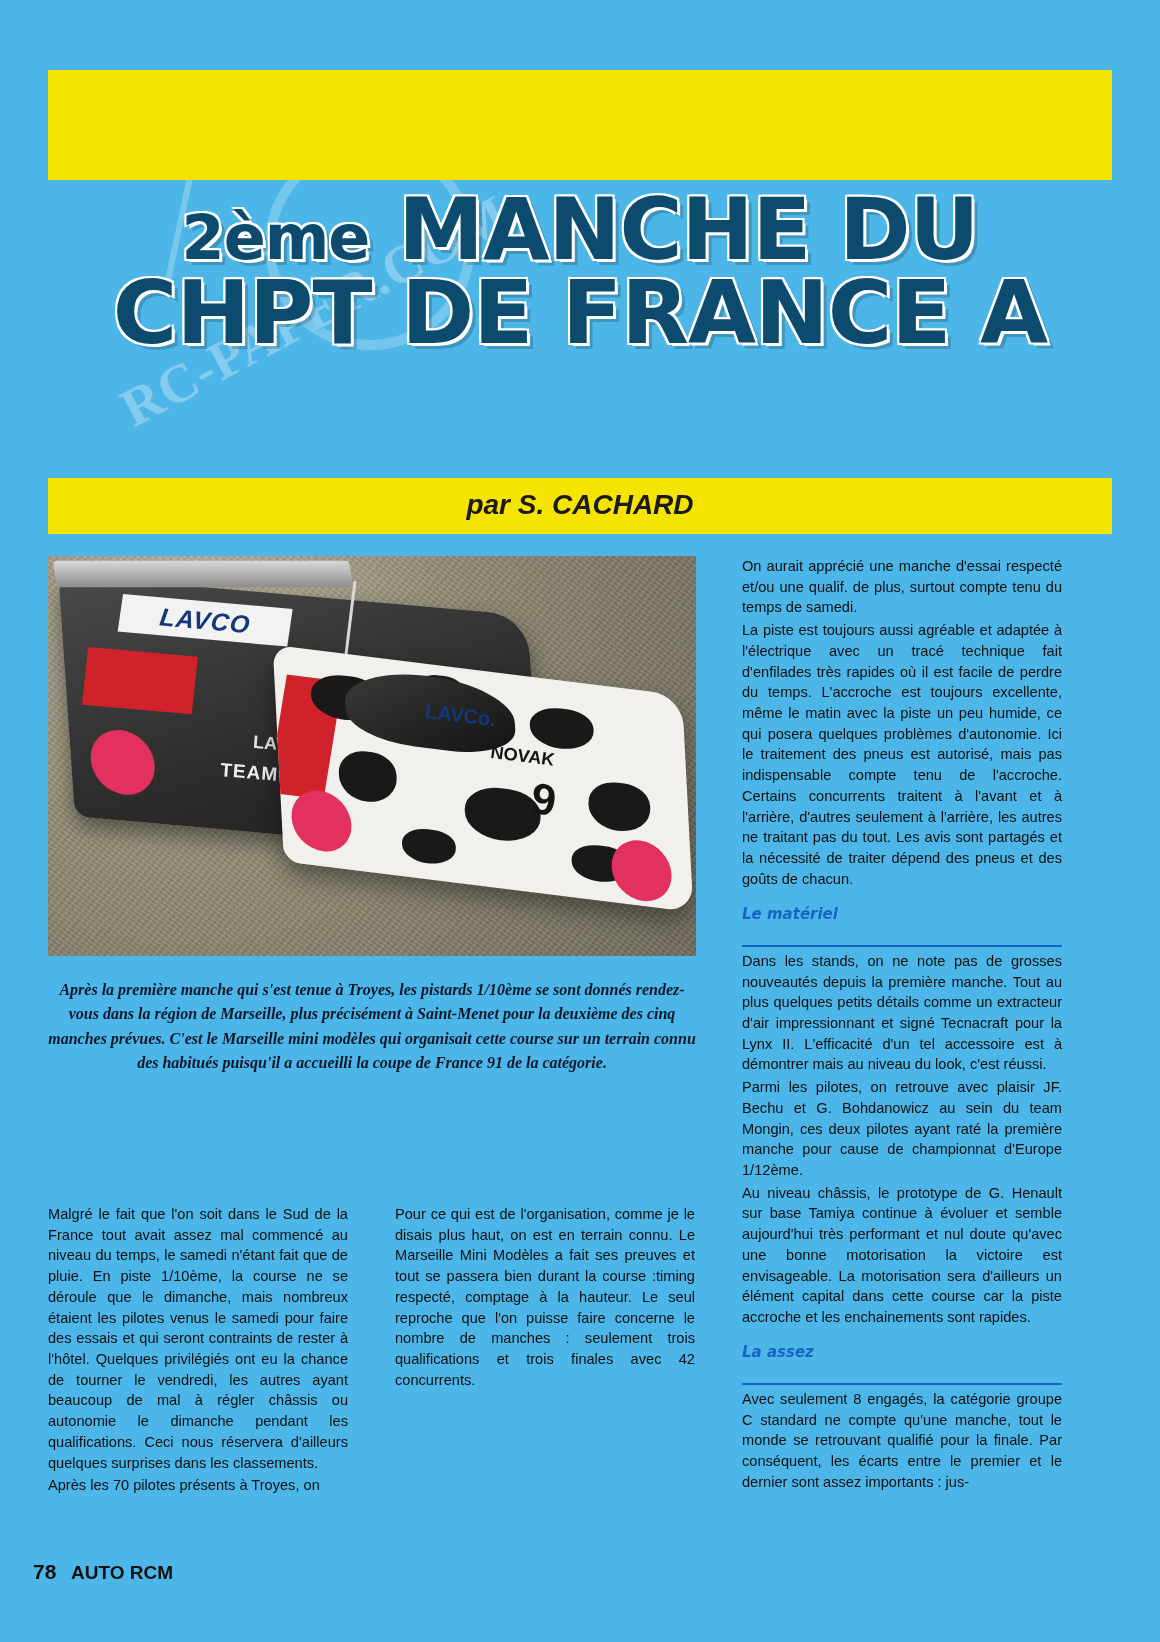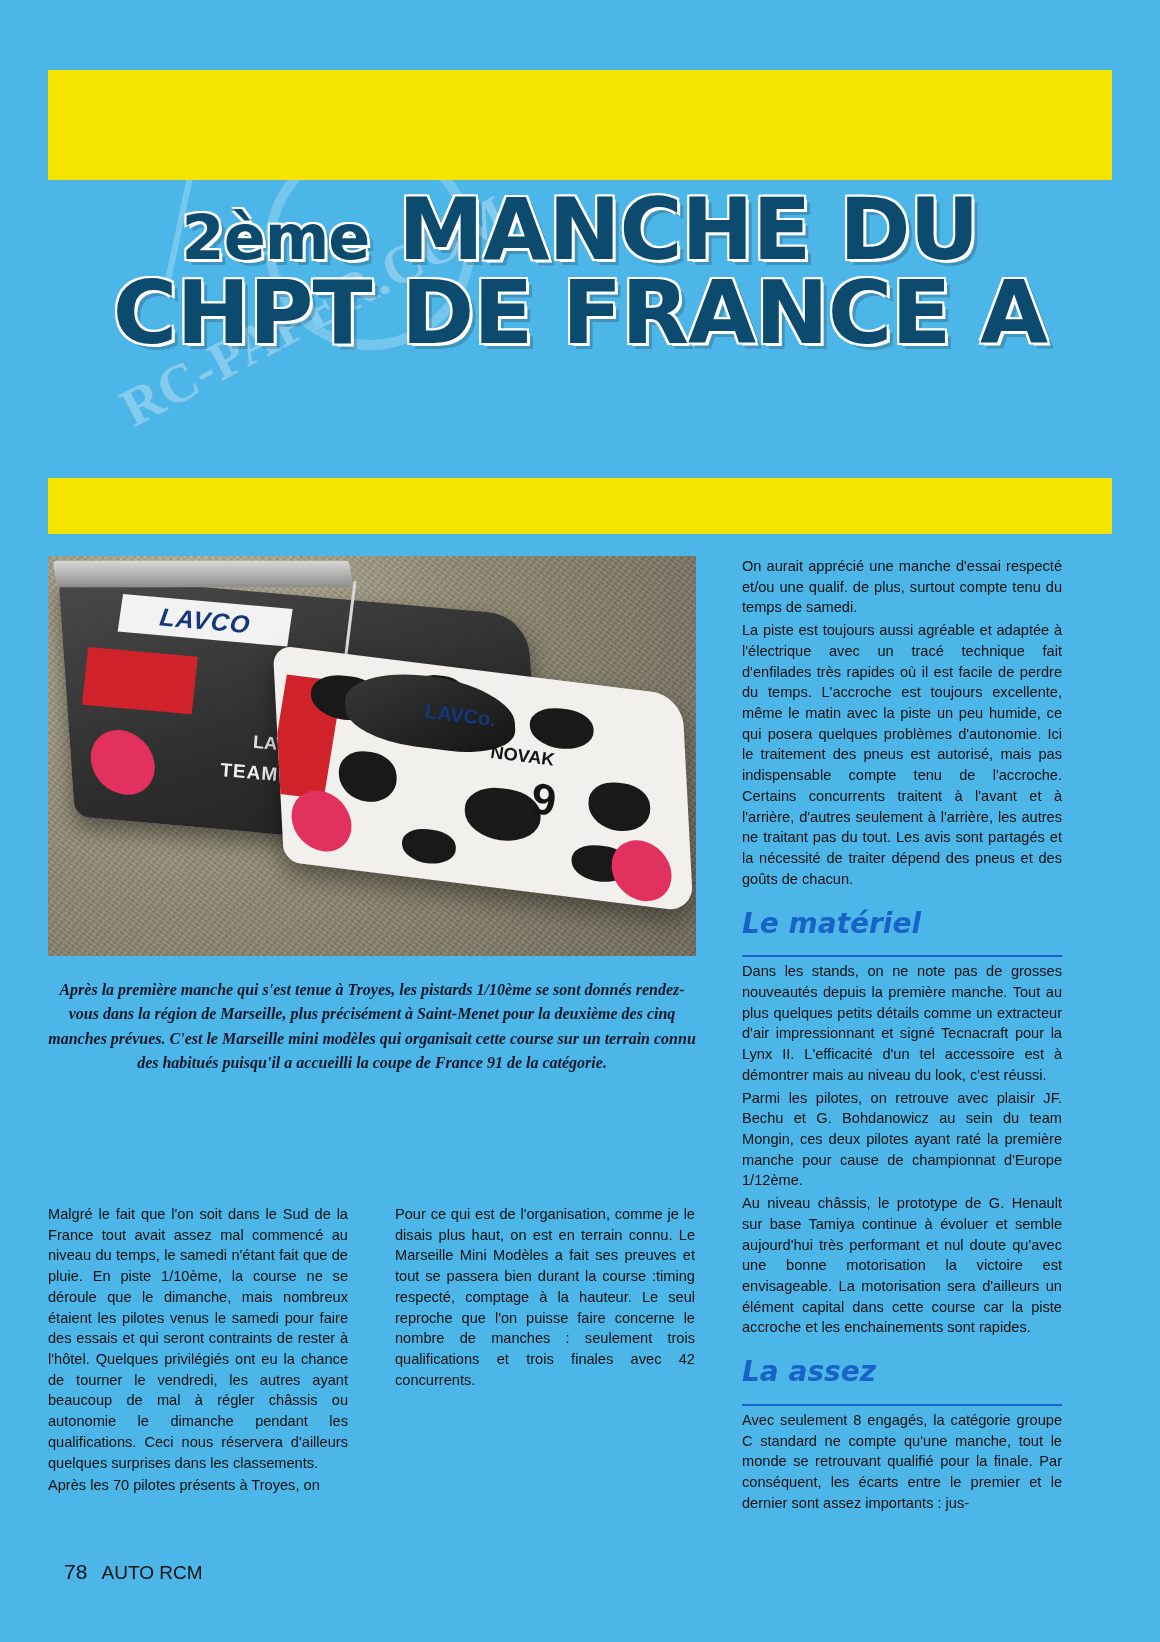--- a/index.html
+++ b/index.html
@@ -331,36 +331,36 @@
   }
   .col p { margin: 0 0 2px 0; }
   .col-1 { left: 48px;  top: 1204px; width: 300px; }
   .col-2 { left: 395px; top: 1204px; width: 300px; }
   .col-3 { left: 742px; top: 556px;  width: 320px; }
 
   .subhead {
     font-family: "DejaVu Sans", sans-serif;
     font-style: italic;
     font-weight: bold;
-    font-size: 28px;
+    font-size: 15px;
     color: #1763c6;
     margin: 14px 0 4px 0;
-    padding-bottom: 12px;
+    padding-bottom: 20px;
     border-bottom: 2px solid #1763c6;
   }
 
   
   .footer {
     position: absolute;
-    left: 64px;
+    left: 33px;
     top: 1560px;
     z-index: 6;
     color: #111;
     font-size: 19px;
-    font-weight: normal;
+    font-weight: bold;
   }
   .footer .pagenum { font-size: 21px; margin-right: 10px; }
 </style>
 </head>
 <body>
 
 <div class="page">
 
   <div class="watermark">
     <div class="wm-stick"></div>
@@ -372,20 +372,21 @@
 
   <div class="headline">
     <div class="hl-line1">
       <span class="small">2ème</span>
       <span>MANCHE DU</span>
     </div>
     <div class="hl-line2">CHPT DE FRANCE A</div>
   </div>
 
   <div class="band-byline"></div>
+  <div class="byline">par S. CACHARD</div>
 
   <div class="photo">
     <div class="ground"></div>
     <div class="grain"></div>
 
     <div class="car-dark">
       <div class="wing"></div>
       <div class="lavco">LAVCO</div>
       <div class="stripe-red"></div>
       <div class="txt-lavco2">LAVCo.</div>

